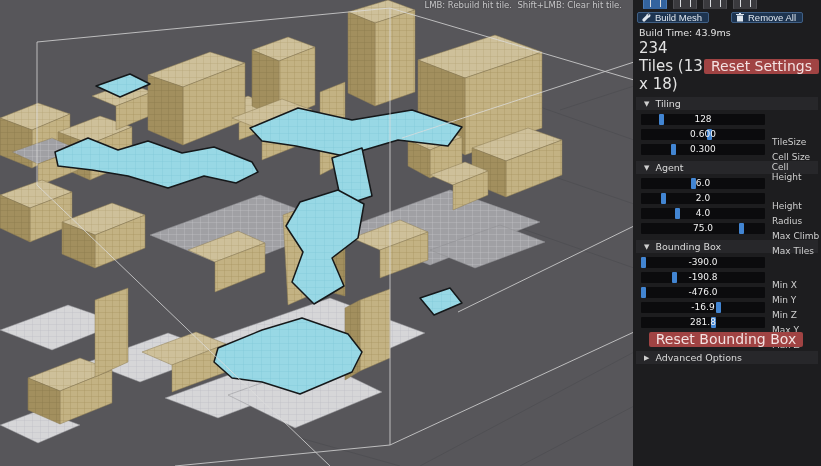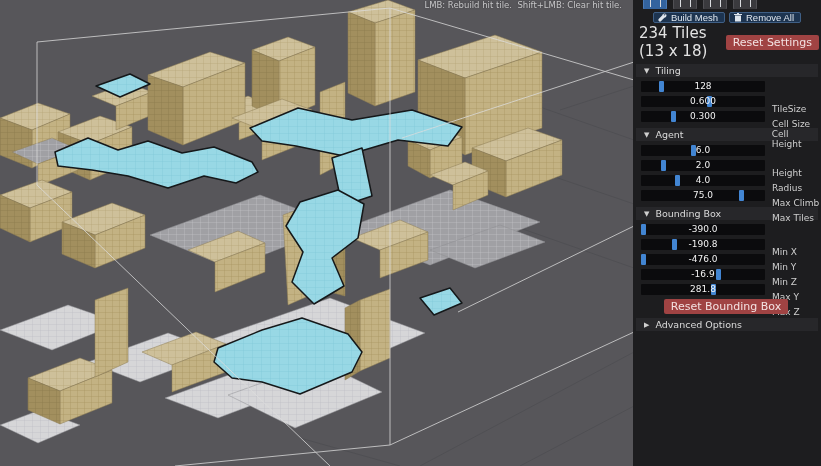--- a/index.html
+++ b/index.html
@@ -12,28 +12,28 @@
   #hint{position:absolute;top:0;right:12px;font-size:8.5px;color:#c7c7c9;white-space:pre;
         text-shadow:0 0 2px rgba(0,0,0,.35);}
   
   #panel{position:absolute;left:633px;top:0;width:188px;height:466px;background:#1d1d1f;
          color:#d6d6d6;font-size:9px;}
   .icon-row{display:flex;gap:6px;padding:0 0 0 10px;height:9px;overflow:hidden;}
   .tool-btn{width:22px;height:15px;margin-top:-7px;background:#3a3a3e;border:1px solid #505054;
             border-radius:2px;display:flex;align-items:flex-end;justify-content:center;}
   .tool-btn.active{background:#33639e;border-color:#4a7ab5;}
   .tool-glyph{width:9px;height:7px;border:1px solid #d9dbdf;border-bottom:none;margin-bottom:2px;}
-  .action-row{display:flex;gap:4px;padding:3px 0 0 20px;}
+  .action-row{display:flex;gap:22px;padding:3px 0 0 4px;}
   .blue-btn{display:flex;align-items:center;gap:4px;background:#1d3450;border:1px solid #3f5f85;
             border-radius:2px;color:#dfe6ee;font-size:9.5px;padding:2px 6px 2px 4px;height:11px;cursor:pointer;}
   .blue-btn svg{flex:0 0 auto;}
   .info-line{padding:4px 0 0 6px;color:#e3e3e3;font-size:9.5px;line-height:11px;}
   .tiles-row{display:flex;align-items:center;padding:1px 2px 0 6px;}
   .tiles-row .info-text{flex:1;color:#e3e3e3;font-size:15px;}
-  .red-btn{background:#a04343;border:none;border-radius:2px;color:#f3e2e2;font-size:11px;
+  .red-btn{background:#a04343;border:none;border-radius:2px;color:#f3e2e2;font-size:14px;
            padding:2px 7px;height:15px;line-height:11px;cursor:pointer;font-family:inherit;}
   .sec-head{display:flex;align-items:center;gap:6px;height:13px;margin:4px 3px 2px 3px;
             padding-left:8px;background:#27272a;color:#dadada;font-size:9.5px;cursor:pointer;}
   .tri{font-size:7px;color:#cfcfcf;}
   .srow{display:flex;align-items:center;height:15px;padding-left:8px;}
   .sbar{position:relative;width:124px;height:11px;background:#0b0b0d;border-radius:1px;cursor:pointer;}
   .shandle{position:absolute;top:0;width:5px;height:11px;background:#4285d2;border-radius:1px;z-index:1;}
   .sval{position:absolute;left:0;top:0;width:100%;height:11px;line-height:11px;text-align:center;
         color:#f2f2f2;font-size:9px;z-index:2;pointer-events:none;}
   .slabel{margin-left:7px;color:#cfcfcf;font-size:9px;margin-top:44px;}
@@ -228,20 +228,21 @@
       <button class="blue-btn">
         <svg width="8" height="9" viewBox="0 0 8 9">
           <rect x="1" y="2.5" width="6" height="6" fill="#dfe6ee"></rect>
           <rect x="0" y="1" width="8" height="1" fill="#dfe6ee"></rect>
           <rect x="3" y="0" width="2" height="1" fill="#dfe6ee"></rect>
         </svg>
         <span>Remove All</span>
       </button>
     </div>
 
+    <div class="info-line">Build Time: 43.9ms</div>
 
     <div class="tiles-row">
       <span class="info-text">234 Tiles (13 x 18)</span>
       <button class="red-btn">Reset Settings</button>
     </div>
 
     <div class="sec-head">
       <span class="tri">▼</span>
       <span>Tiling</span>
     </div>

